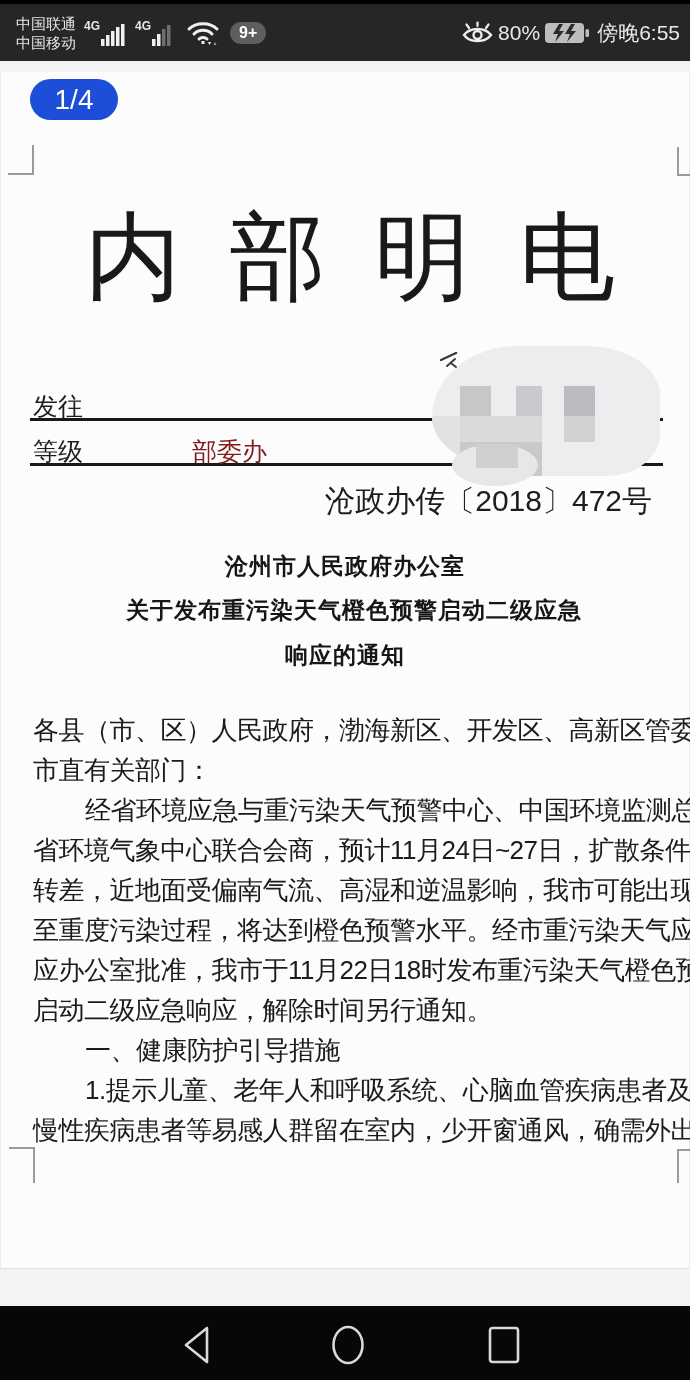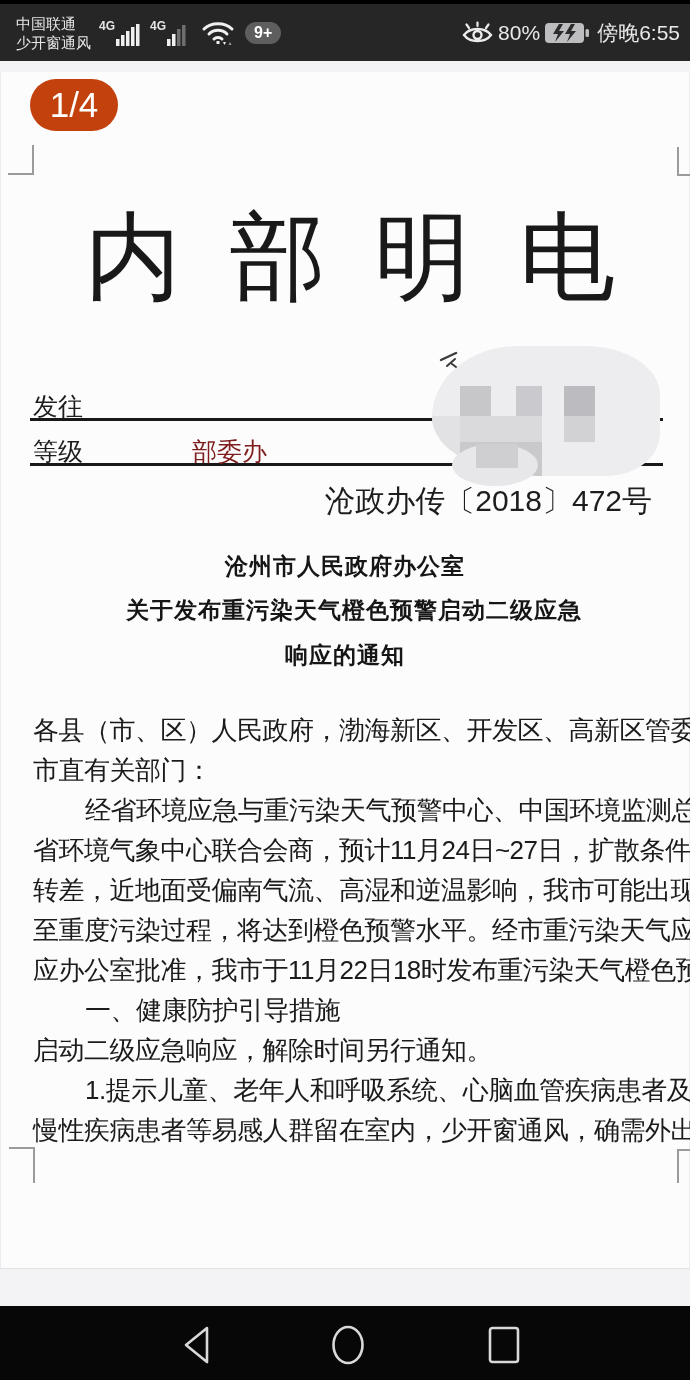--- a/index.html
+++ b/index.html
@@ -26,22 +26,22 @@
   .sb-spacer { flex:1; }
   .sb-right { display:flex; align-items:center; gap:4px; }
   .sb-pct { font-size:21px; color:#e9e9e9; }
   .sb-time { font-size:21px; color:#e9e9e9; margin-left:3px; }
   
   .page {
     position:absolute; left:0; top:68px; width:690px; height:1196px;
     background:#fcfcfd; border-left:1px solid #ececee; border-right:1px solid #ececee;
   }
   .page-pill {
-    position:absolute; left:30px; top:75px; width:88px; height:52px;
-    background:#c2410c; border-radius:26px; color:#fff; font-size:35px;
+    position:absolute; left:30px; top:75px; width:88px; height:41px;
+    background:#1d4ed8; border-radius:26px; color:#fff; font-size:28px;
     display:flex; align-items:center; justify-content:center; z-index:9;
   }
   .corner { position:absolute; z-index:3; }
   .corner-tl { left:8px;  top:141px;  width:26px; height:30px; border-right:2px solid #9b9b9b; border-bottom:2px solid #9b9b9b; }
   .corner-tr { left:677px; top:143px; width:13px; height:29px; border-left:2px solid #9b9b9b;  border-bottom:2px solid #9b9b9b; }
   .corner-bl { left:9px;  top:1143px; width:26px; height:36px; border-top:2px solid #9b9b9b;  border-right:2px solid #9b9b9b; }
   .corner-br { left:677px; top:1145px; width:13px; height:34px; border-top:2px solid #9b9b9b; border-left:2px solid #9b9b9b; }
   
   .doc-banner {
     position:absolute; left:85px; top:197px; width:530px; height:112px;
@@ -80,21 +80,21 @@
   .nav-recents { left:465px; }
 </style>
 </head>
 <body>
 
 <div id="stage">
 
   <div class="status-bar">
     <div class="carriers">
       <span>中国联通</span>
-      <span>少开窗通风</span>
+      <span>中国移动</span>
     </div>
     <div class="netgroup">
       <span class="netlabel">4G</span>
       <svg class="sb-icon" width="26" height="24" viewBox="0 0 26 24">
         <rect x="0" y="16" width="3.5" height="7" fill="#f0f0f0"></rect>
         <rect x="5" y="12" width="3.5" height="11" fill="#f0f0f0"></rect>
         <rect x="10" y="8" width="3.5" height="15" fill="#f0f0f0"></rect>
         <rect x="15" y="4" width="3.5" height="19" fill="#f0f0f0"></rect>
         <rect x="20" y="1" width="3.5" height="22" fill="#f0f0f0"></rect>
       </svg>
@@ -185,22 +185,22 @@
   <div class="doc-title" style="top:636px;">响应的通知</div>
 
   <div class="body-block">
     <div class="body-line">各县（市、区）人民政府，渤海新区、开发区、高新区管委会，</div>
     <div class="body-line">市直有关部门：</div>
     <div class="body-line indent">经省环境应急与重污染天气预警中心、中国环境监测总站、</div>
     <div class="body-line">省环境气象中心联合会商，预计11月24日~27日，扩散条件持续</div>
     <div class="body-line">转差，近地面受偏南气流、高湿和逆温影响，我市可能出现中度</div>
     <div class="body-line">至重度污染过程，将达到橙色预警水平。经市重污染天气应急响</div>
     <div class="body-line">应办公室批准，我市于11月22日18时发布重污染天气橙色预警，</div>
+    <div class="body-line">启动二级应急响应，解除时间另行通知。</div>
     <div class="body-line indent">一、健康防护引导措施</div>
-    <div class="body-line">启动二级应急响应，解除时间另行通知。</div>
     <div class="body-line indent">1.提示儿童、老年人和呼吸系统、心脑血管疾病患者及其他</div>
     <div class="body-line">慢性疾病患者等易感人群留在室内，少开窗通风，确需外出必须</div>
   </div>
 
   <div class="bottom-divider"></div>
 
   <div class="nav-bar">
     <div class="nav-btn nav-back">
       <svg width="30" height="40" viewBox="0 0 30 40">
         <polygon points="26,3 5,20 26,37" fill="none" stroke="#d9d9d9" stroke-width="2.6" stroke-linejoin="round"></polygon>

